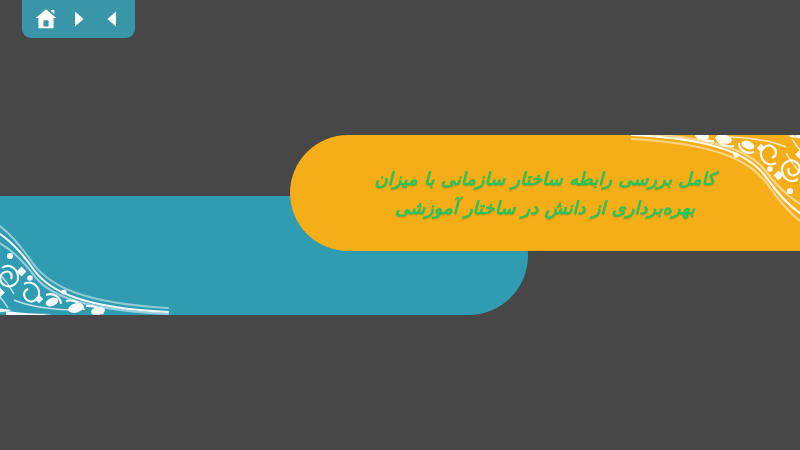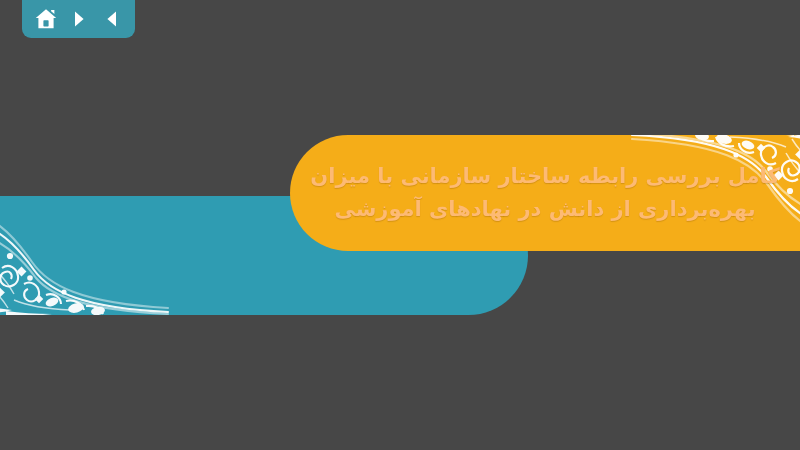--- a/index.html
+++ b/index.html
@@ -80,26 +80,27 @@
     display:flex;
     flex-direction:column;
     align-items:center;
     justify-content:center;
     gap:2px;
     direction:rtl;
     text-align:center;
     pointer-events:none;
   }
   .title-line{
-    color:#fdba74;
-    font-size:21px;
+    color:#22c55e;
+    font-size:18px;
     font-weight:bold;
     line-height:1.5;
     white-space:nowrap;
     text-shadow:0 1px 1px rgba(120,70,0,.25);
+    font-style:italic;
   }
 </style>
 </head>
 <body>
 
 <div id="nav-bar">
 
   <button class="nav-btn" title="back">
     <span>
       <svg width="20" height="20" viewBox="0 0 20 20" aria-hidden="true">
@@ -195,14 +196,14 @@
     <g fill="none" stroke="#ffffff" stroke-width="1.5" opacity="0.72">
       <path d="M210 52 c-14-6-26-20-34-34"></path>
       <path d="M210 30 c-12-6-22-16-28-26"></path>
       <path d="M176 12 c-14-6-34-9-56-10"></path>
     </g>
   </svg>
 </div>
 
 <div id="title-block">
   <div class="title-line">کامل بررسی رابطه ساختار سازمانی با میزان</div>
-  <div class="title-line">بهره‌برداری از دانش در نهادهای آموزشی</div>
+  <div class="title-line">بهره‌برداری از دانش در ساختار آموزشی</div>
 </div>
 
 </body></html>

